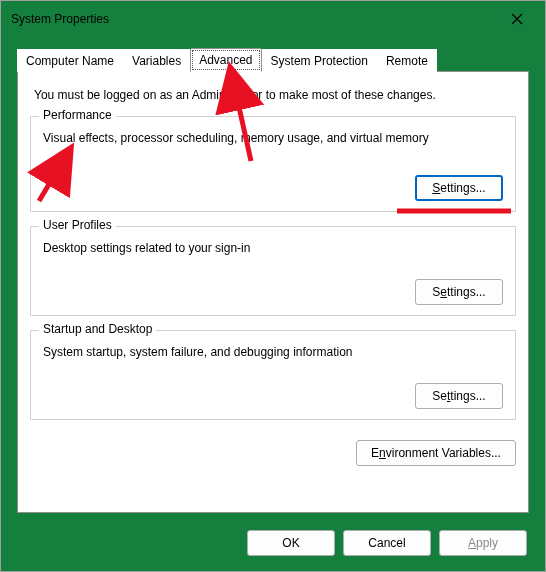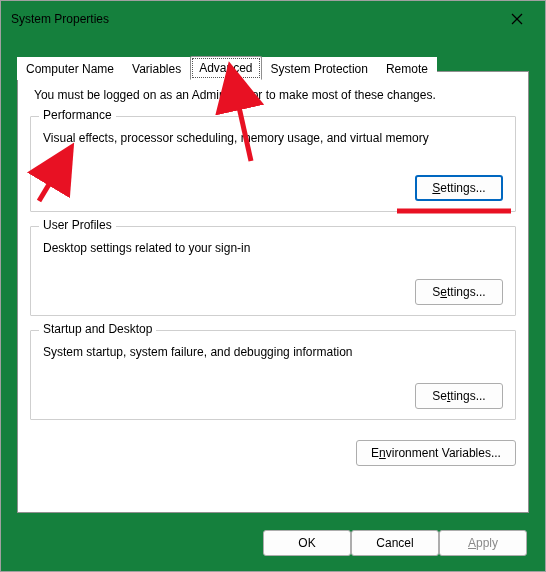--- a/index.html
+++ b/index.html
@@ -47,21 +47,21 @@
     position: relative;
   }
   .tab {
     padding: 4px 8px;
     font-size: 12px;
     border: 1px solid transparent;
     border-bottom: none;
     background: #fff;
     cursor: pointer;
     position: relative;
-    top: 9px;
+    top: 1px;
   }
   .tab.active {
     border: 1px solid #8f8f8f;
     border-bottom: 1px solid #fff;
     border-radius: 2px 2px 0 0;
     outline: 1px dotted #555;
     outline-offset: -3px;
     z-index: 2;
     margin-top: 6px;
   }
@@ -121,20 +121,21 @@
     justify-content: flex-end;
     margin-top: 6px;
   }
   .env-row .btn { min-width: 160px; }
   .footer {
     height: 48px;
     border-top: 1px solid transparent;
     display: flex;
     justify-content: flex-end;
     align-items: center;
+    gap: 8px;
     padding: 0 18px 10px 18px;
   }
   .footer .btn { min-width: 88px; }
   .u { text-decoration: underline; }
   
   .anno { position: absolute; pointer-events: none; z-index: 10; }
 </style>
 </head>
 <body>
 

